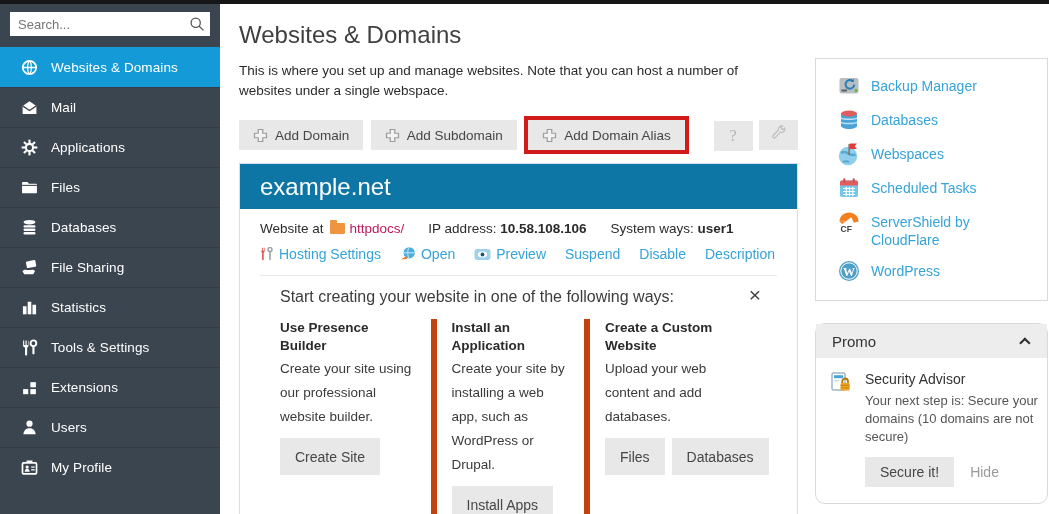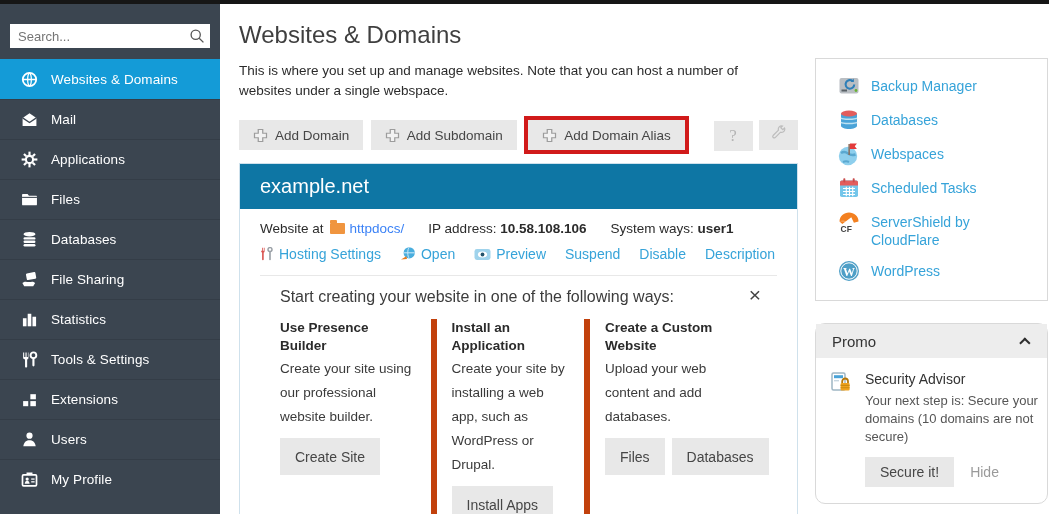--- a/index.html
+++ b/index.html
@@ -6,21 +6,21 @@
   html,body { width:1049px; height:514px; }
   body {
     font-family:"Liberation Sans", sans-serif;
     position:relative; overflow:hidden; background:#fff; color:#333;
   }
   
   .topstrip { position:absolute; left:0; top:0; width:1049px; height:4px; background:#161616; z-index:5; }
 
   
   .sidebar { position:absolute; left:0; top:0; width:220px; height:514px; background:#3b4550; z-index:1; }
-  .search-wrap { padding:12px 10px 11px 10px;margin-top:12px; }
+  .search-wrap { padding:12px 10px 11px 10px; }
   .search-box { position:relative; background:#fff; height:24px; }
   .search-box input {
     width:100%; height:24px; border:none; outline:none; padding:0 26px 0 8px;
     font-family:"Liberation Sans",sans-serif; font-size:13px; color:#333; background:transparent;
   }
   .search-box .sicon { position:absolute; right:5px; top:4px; width:16px; height:16px; }
   .snav-item {
     display:flex; align-items:center; height:40px; padding-left:21px;
     border-top:1px solid #343d47; cursor:pointer; color:#fff;
   }
@@ -45,28 +45,28 @@
   .tool-right { position:absolute; right:0; top:4px; }
   .sq-btn {
     display:inline-flex; align-items:center; justify-content:center; width:39px; height:30px;
     background:#e8e8e8; border:none; cursor:pointer; margin-left:2px;
     color:#b5b5b5; font-size:17px; font-family:"Liberation Serif",serif;
   }
 
   
   .card { margin:9px 0 0 19px; width:559px; border:1px solid #cfe1ec; background:#fff; }
   .card-head { background:#0e76a4; height:45px; display:flex; align-items:center; padding-left:20px; }
-  .card-head h2 { color:#fff; font-size:20px; font-weight:400; }
+  .card-head h2 { color:#fff; font-size:24px; font-weight:400; }
   .card-body { padding:12px 20px 0 20px; }
   .info-row { font-size:13.5px; color:#2b2b2b; display:flex; align-items:center; }
   .info-row .gap { width:24px; }
   .info-row b { font-weight:700; }
   .mini-folder { position:relative; width:15px; height:11px; background:#f0953f; border-radius:1px; margin:0 5px 0 6px; }
   .mini-folder::before { content:""; position:absolute; left:0; top:-3px; width:7px; height:3px; background:#f0953f; border-radius:1px 1px 0 0; }
-  a.plink { color:#3b82f6; text-decoration:none; cursor:pointer; }
+  a.plink { color:#be185d; text-decoration:none; cursor:pointer; }
   .actions-row { display:flex; align-items:center; gap:19px; margin-top:10px; font-size:14px; }
   .actions-row .act { display:inline-flex; align-items:center; gap:5px; color:#36a3d9; cursor:pointer; }
   .aicon { display:inline-flex; }
 
   .divider { border-top:1px solid #e8e8e8; margin-top:13px; }
   .promo-sec { padding:12px 20px 0 20px; position:relative; }
   .promo-title { font-size:16px; font-weight:400; color:#3c3c3c; padding-right:30px; }
   .close-x { position:absolute; right:16px; top:8px; font-size:21px; color:#444; cursor:pointer; line-height:1; }
   .cols { display:flex; margin-top:13px; }
   .col { width:173px; padding-right:14px; }

